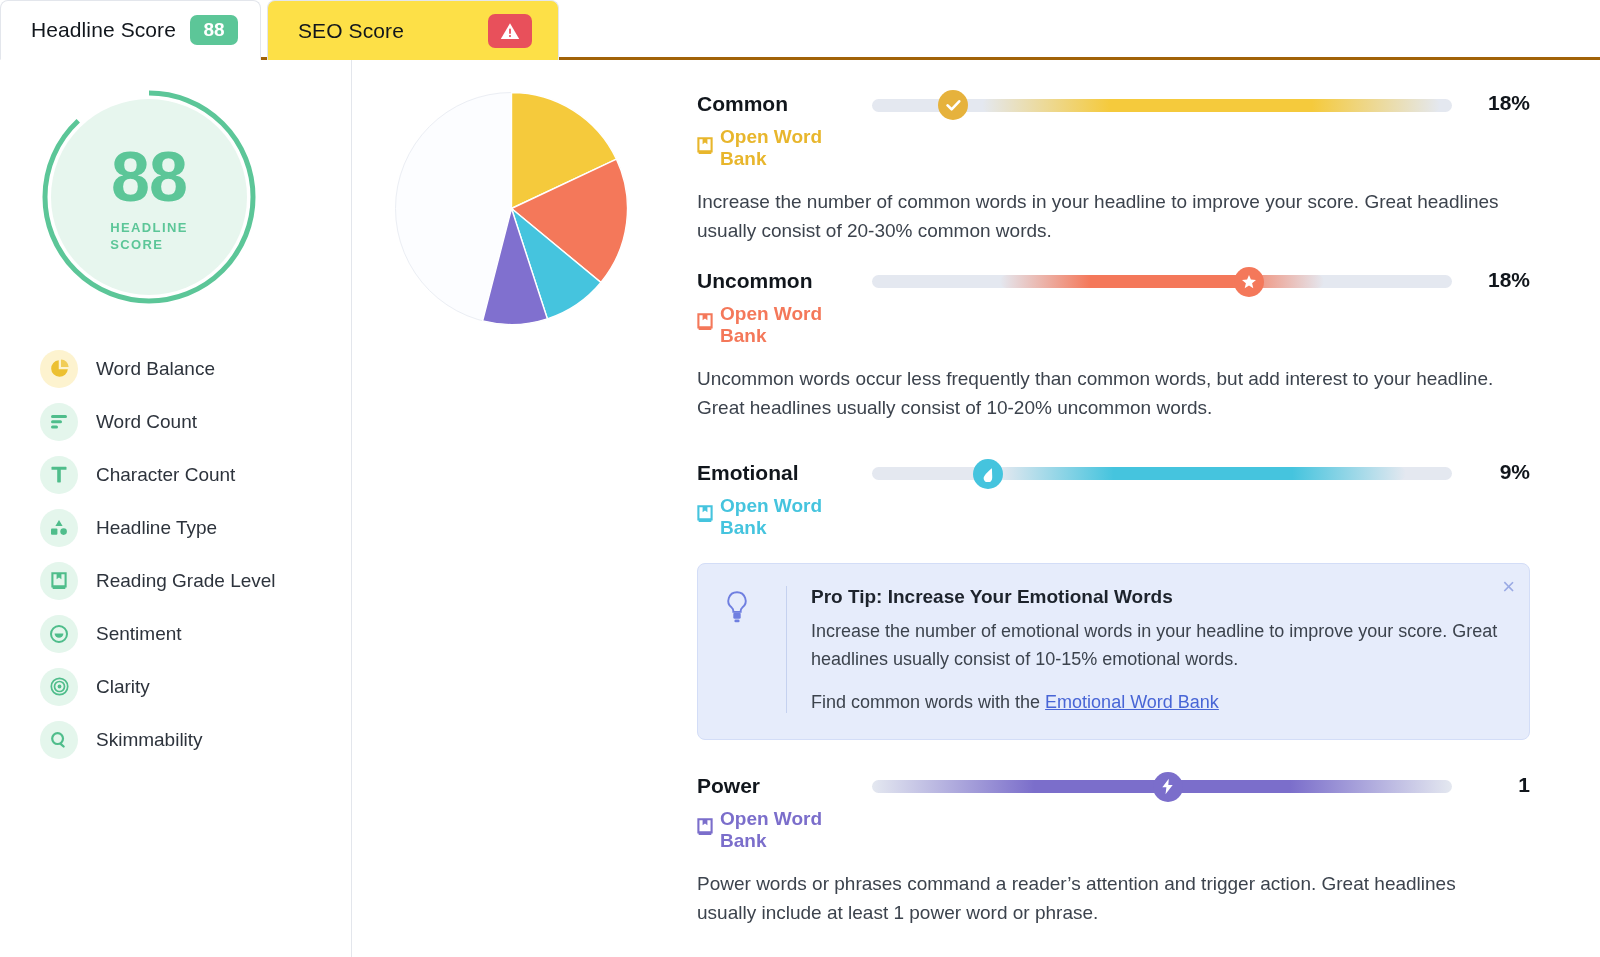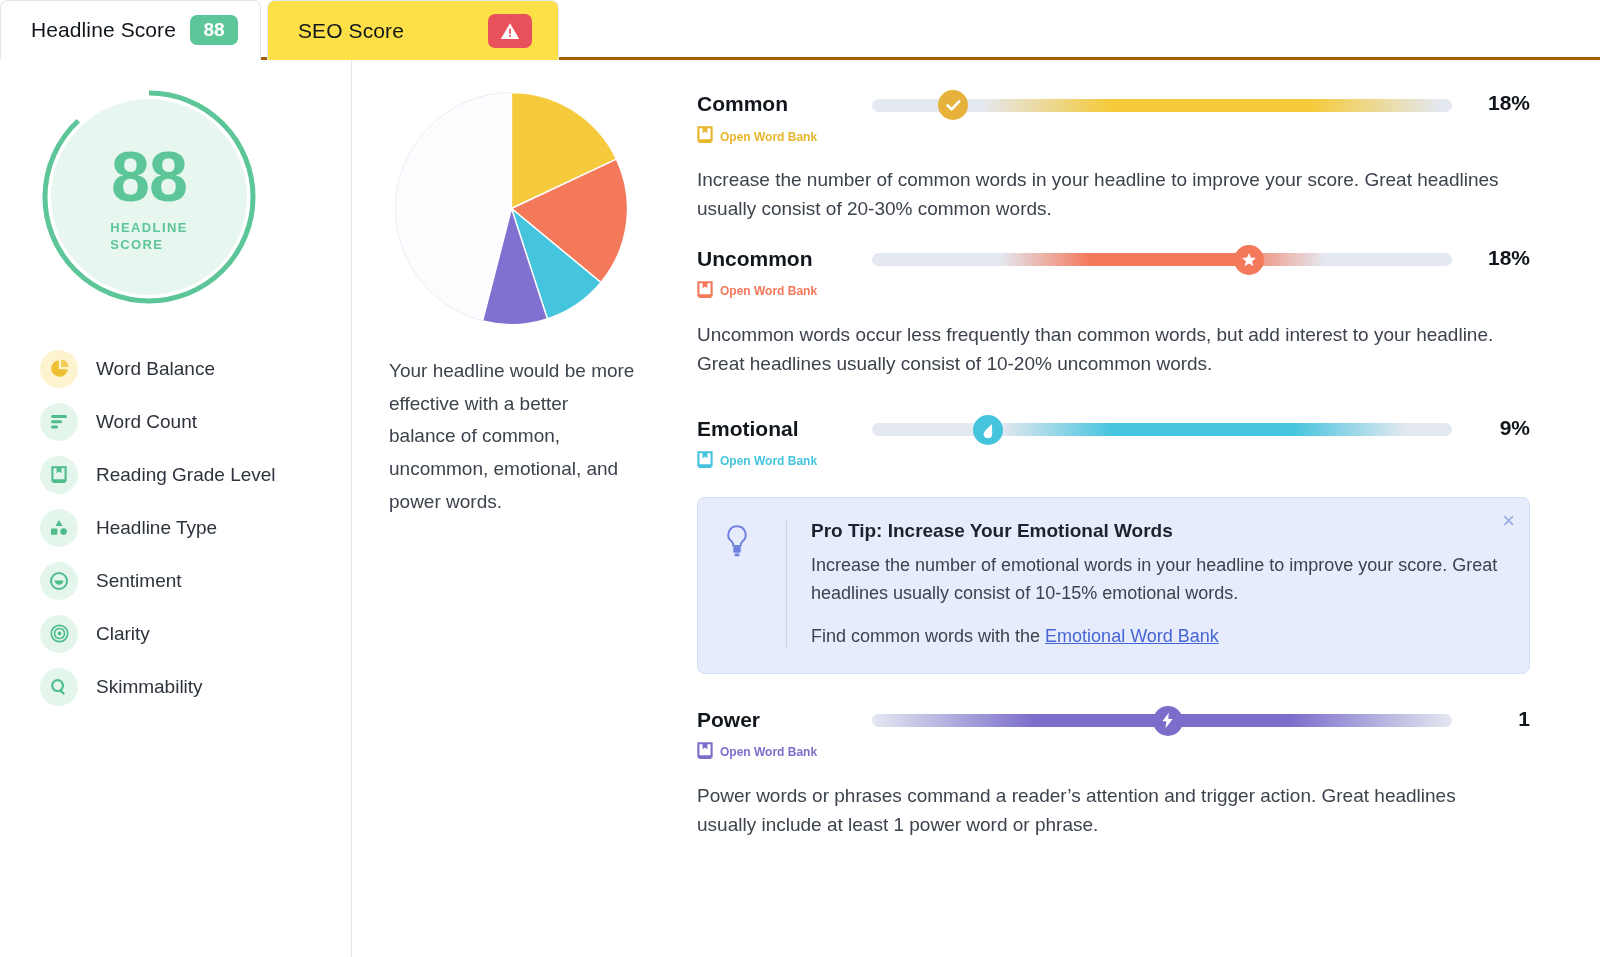--- a/index.html
+++ b/index.html
@@ -168,21 +168,21 @@
     font-size: 21px;
     font-weight: bold;
     color: #11161c;
     line-height: 1.1;
   }
   .wordbank {
     margin-top: 11px;
     display: inline-flex;
     align-items: center;
     gap: 7px;
-    font-size: 12px;
+    font-size: 19px;
     font-weight: bold;
     cursor: pointer;
   }
 
   .slider-zone {
     flex: 1;
     position: relative;
     height: 34px;
     display: flex;
     align-items: center;
@@ -339,37 +339,46 @@
             <svg width="18" height="15" viewBox="0 0 18 15">
               <rect x="1" y="1" width="16" height="3" rx="1.5" fill="#4fbd8b"></rect>
               <rect x="1" y="6.2" width="11" height="3" rx="1.5" fill="#4fbd8b"></rect>
               <rect x="1" y="11.4" width="7" height="3" rx="1.5" fill="#4fbd8b"></rect>
             </svg>
           </span>
           <span class="metric-label">Word Count</span>
         </div>
         <div class="metric-item">
           <span class="metric-ico green">
+            <svg width="16" height="17" viewBox="0 0 16 17">
+              <rect x="0.5" y="0.8" width="15" height="3" rx=".6" fill="#4fbd8b"></rect>
+              <rect x="6.2" y="2.4" width="3.6" height="14" rx=".6" fill="#4fbd8b"></rect>
+            </svg>
+          </span>
+          <span class="metric-label">Character Count</span>
+        </div>
+        <div class="metric-item">
+          <span class="metric-ico green">
+            <svg width="18" height="17" viewBox="0 0 18 17">
+              <path d="M9 1 L12.6 7 H5.4 Z" fill="#4fbd8b"></path>
+              <rect x="1" y="9.4" width="6.4" height="6.4" rx="1" fill="#4fbd8b"></rect>
+              <circle cx="13.6" cy="12.6" r="3.3" fill="#4fbd8b"></circle>
+            </svg>
+          </span>
+          <span class="metric-label">Headline Type</span>
+        </div>
+        <div class="metric-item">
+          <span class="metric-ico green">
             <svg width="16" height="18" viewBox="0 0 16 18">
               <path d="M1.4 1.2h13.2v13.2H1.4Z" fill="none" stroke="#4fbd8b" stroke-width="2.1"></path>
               <path d="M5.6 1.2h4.8v6.1L8 5.6 5.6 7.3Z" fill="#4fbd8b"></path>
               <rect x="1.4" y="15" width="13.2" height="1.9" rx=".8" fill="#4fbd8b"></rect>
             </svg>
           </span>
           <span class="metric-label">Reading Grade Level</span>
-        </div>
-        <div class="metric-item">
-          <span class="metric-ico green">
-            <svg width="18" height="17" viewBox="0 0 18 17">
-              <path d="M9 1 L12.6 7 H5.4 Z" fill="#4fbd8b"></path>
-              <rect x="1" y="9.4" width="6.4" height="6.4" rx="1" fill="#4fbd8b"></rect>
-              <circle cx="13.6" cy="12.6" r="3.3" fill="#4fbd8b"></circle>
-            </svg>
-          </span>
-          <span class="metric-label">Headline Type</span>
         </div>
         <div class="metric-item">
           <span class="metric-ico green">
             <svg width="18" height="18" viewBox="0 0 18 18">
               <circle cx="9" cy="9" r="8" fill="none" stroke="#4fbd8b" stroke-width="2"></circle>
               <path d="M4.6 8.4h8.8a4.4 4.4 0 0 1-8.8 0Z" fill="#4fbd8b"></path>
             </svg>
           </span>
           <span class="metric-label">Sentiment</span>
         </div>
@@ -396,21 +405,20 @@
   </aside>
 
   <section class="mid">
     <svg class="pie" id="pie-svg" width="237" height="237" viewBox="0 0 237 237">
         <circle cx="118.5" cy="118.5" r="116" fill="#fcfdff" stroke="#ebeef4" stroke-width="1"></circle>
         <path d="M 118.5 118.5 L 118.5 2.5 A 116 116 0 0 1 223.45993808605826 69.10960217845157 Z" fill="#f5ca3c" stroke="#ffffff" stroke-width="1.4"></path>
         <path d="M 118.5 118.5 L 223.45993808605826 69.10960217845157 A 116 116 0 0 1 207.87953616199155 192.44118281084798 Z" fill="#f4785a" stroke="#ffffff" stroke-width="1.4"></path>
         <path d="M 118.5 118.5 L 207.87953616199155 192.44118281084798 A 116 116 0 0 1 154.3459713474939 228.82255589023782 Z" fill="#45c4de" stroke="#ffffff" stroke-width="1.4"></path>
         <path d="M 118.5 118.5 L 154.3459713474939 228.82255589023782 A 116 116 0 0 1 89.65197308887684 230.85564669092122 Z" fill="#8070cf" stroke="#ffffff" stroke-width="1.4"></path>
       </svg>
-    <p class="mid-text">Your headline would be more effective with a better balance of common, uncommon, emotional, and power words.</p>
   </section>
 
   <section class="content" id="content">
       <div class="section" style="margin-bottom: 19px;">
       <div class="sec-top">
         <div class="sec-left">
           <div class="sec-title">Common</div>
           <div class="wordbank" style="color:#e8b62c">
             <span><svg width="16" height="18" viewBox="0 0 16 18">
                   <path d="M1.4 1.2h13.2v13.2H1.4Z" fill="none" stroke="#e8b62c" stroke-width="2.1"></path>

